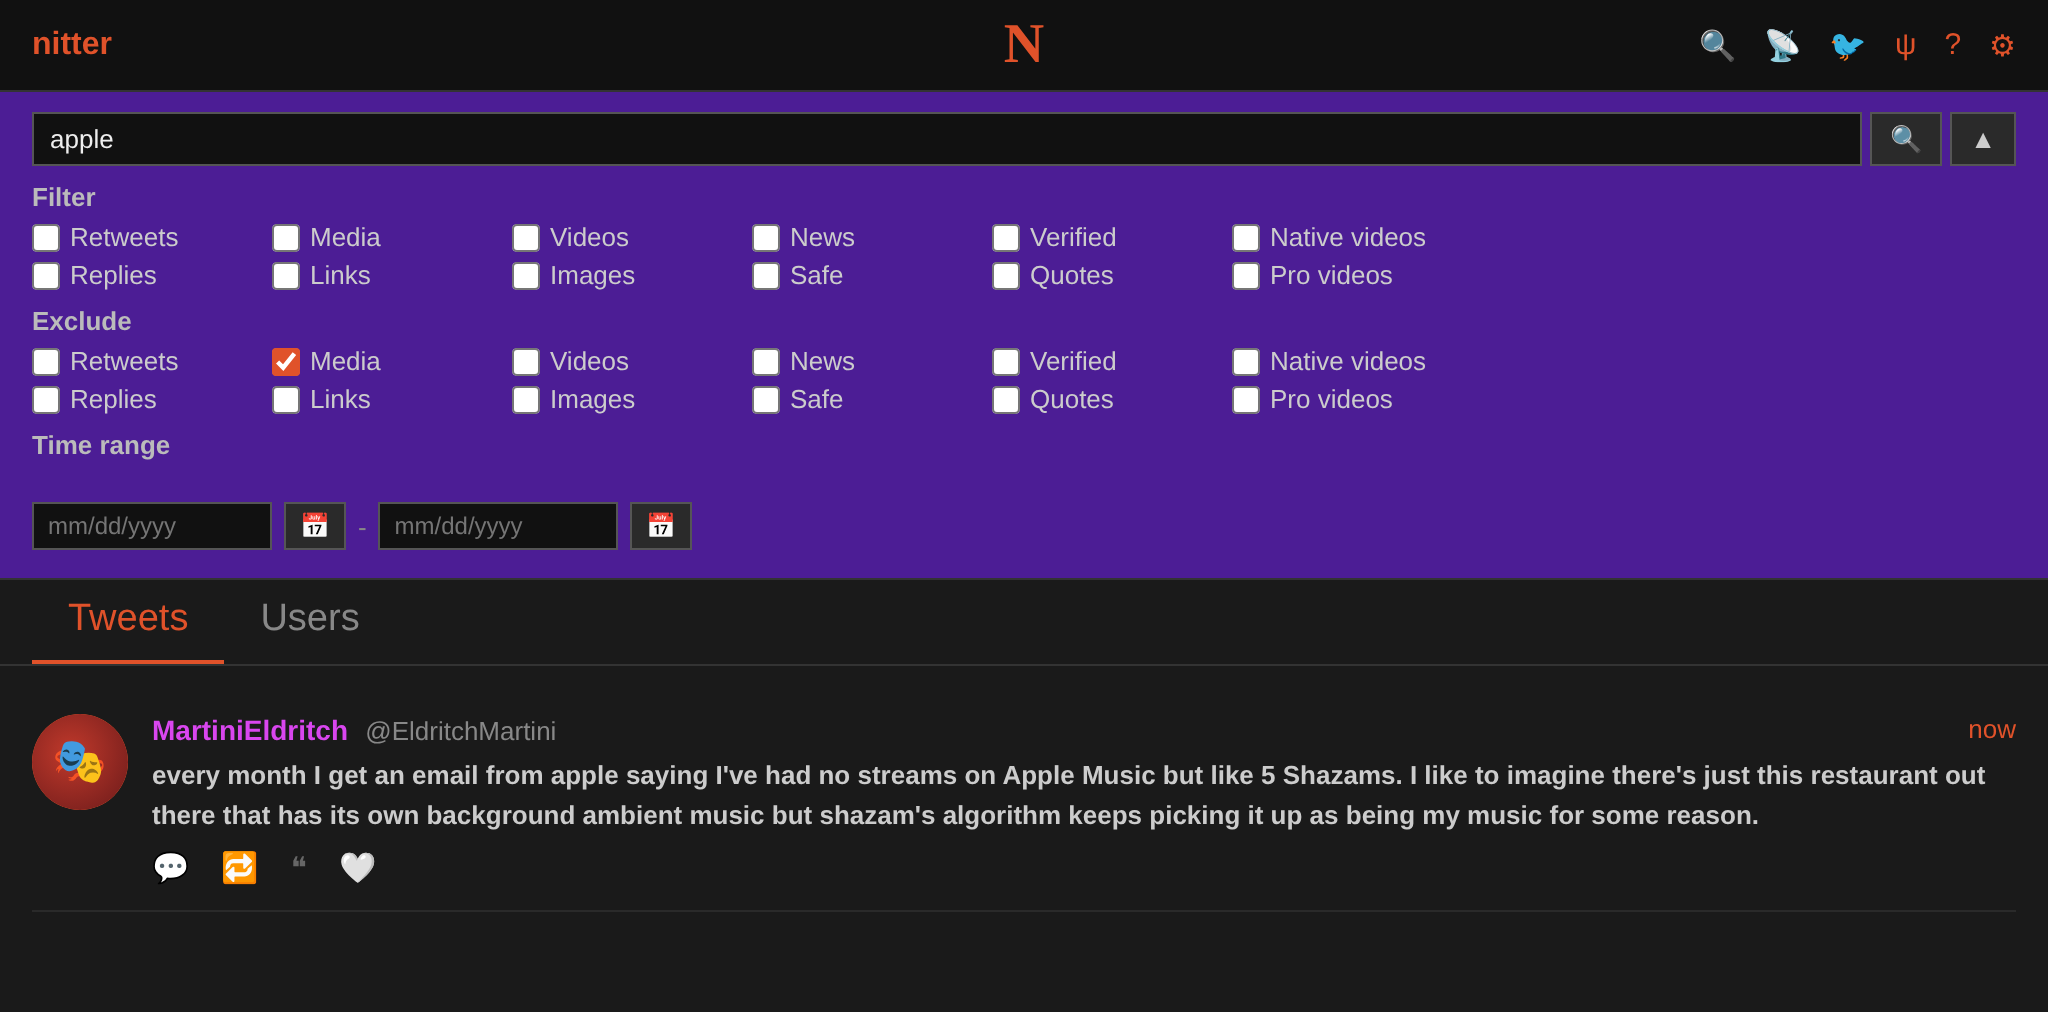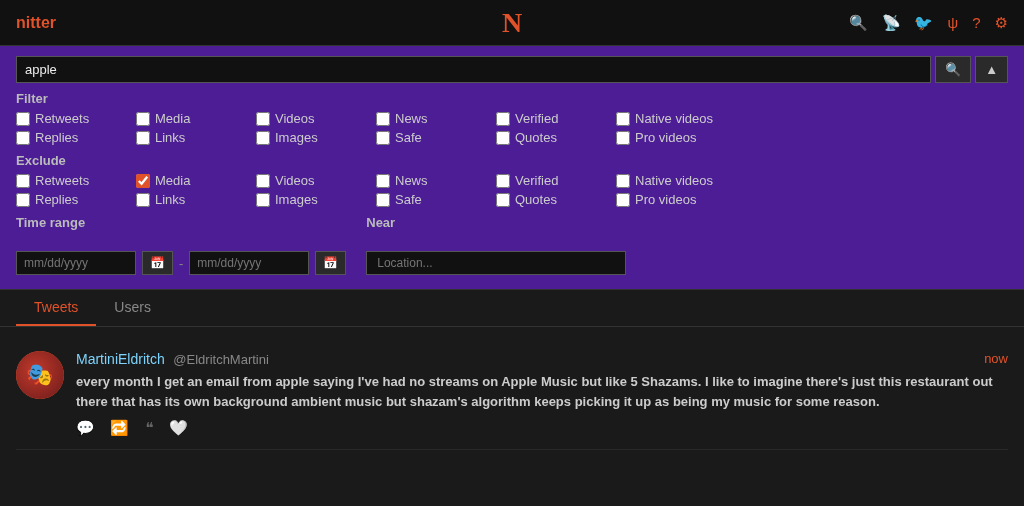--- a/index.html
+++ b/index.html
@@ -158,21 +158,21 @@
     #tabs {
       display: flex;
       background: #1a1a1a;
       border-bottom: 1px solid #333;
       padding: 0 16px;
     }
     .tab {
       padding: 9px 18px;
       cursor: pointer;
       color: #888;
-      font-size: 14px;
+      font-size: 19px;
       border-bottom: 2px solid transparent;
     }
     .tab.active {
       color: #e0522a;
       border-bottom: 2px solid #e0522a;
     }
     
     #tweets-area {
       padding: 12px 16px;
     }
@@ -205,22 +205,22 @@
     }
     .tweet-content {
       flex: 1;
     }
     .tweet-header {
       display: flex;
       justify-content: space-between;
       margin-bottom: 5px;
     }
     .tweet-username {
-      font-weight: normal;
-      color: #7dd3fc;
+      font-weight: bold;
+      color: #d946ef;
       font-size: 14px;
     }
     .tweet-handle {
       color: #888;
       font-size: 13px;
       margin-left: 5px;
     }
     .tweet-time {
       color: #e0522a;
       font-size: 13px;
@@ -385,24 +385,20 @@
     <div class="time-section">
       <label>Time range</label>
       <div class="time-inputs">
         <input type="text" placeholder="mm/dd/yyyy" style="">
         <button class="cal-btn">📅</button>
         <span class="dash">-</span>
         <input type="text" placeholder="mm/dd/yyyy" style="">
         <button class="cal-btn">📅</button>
       </div>
     </div>
-    <div class="near-section">
-      <label>Near</label>
-      <input type="text" placeholder="Location..." style="">
-    </div>
   </div>
 </div>
 
 <div id="tabs">
   <div class="tab active">Tweets</div>
   <div class="tab">Users</div>
 </div>
 
 <div id="tweets-area">
   <div class="tweet-card">

